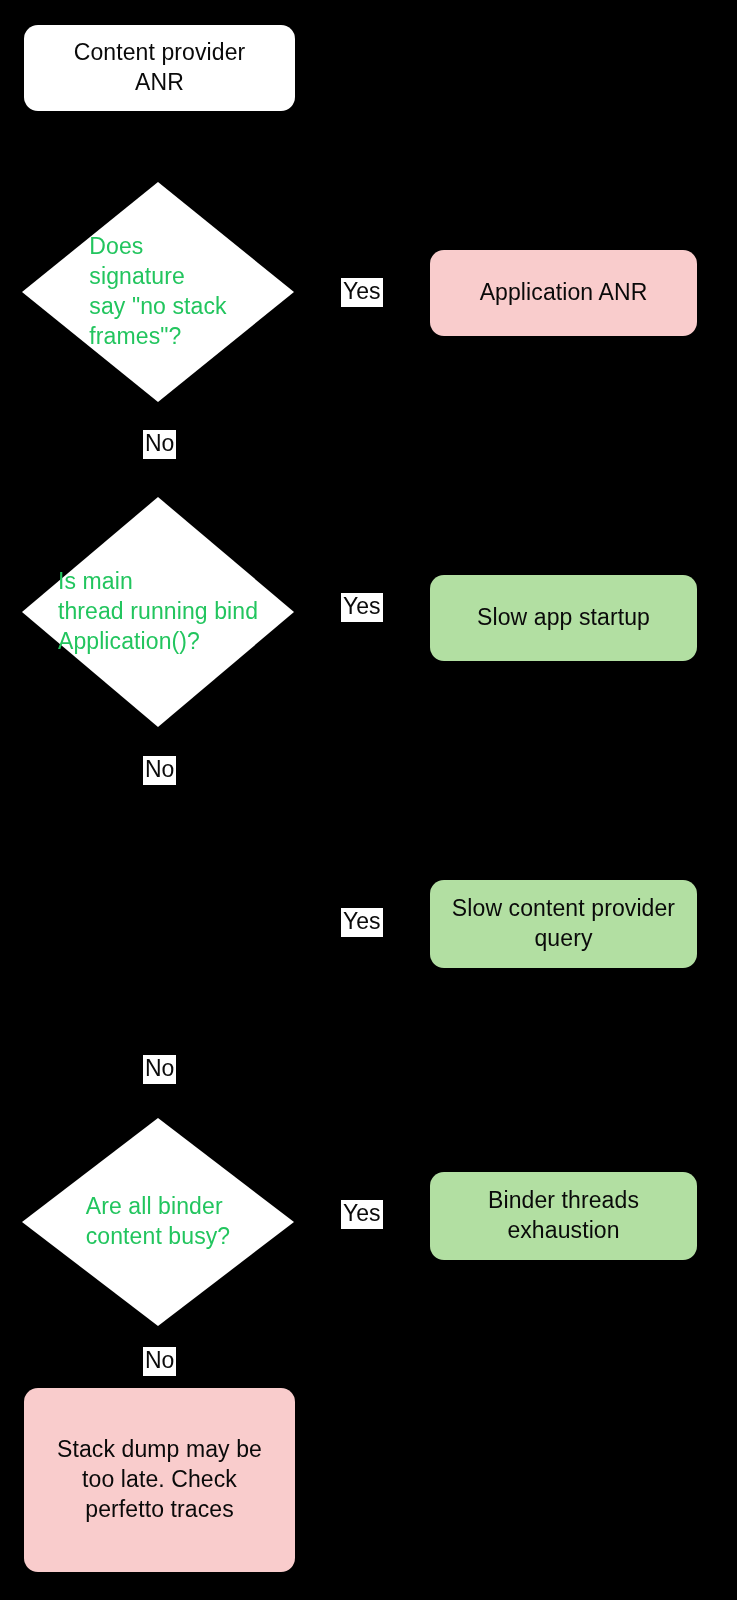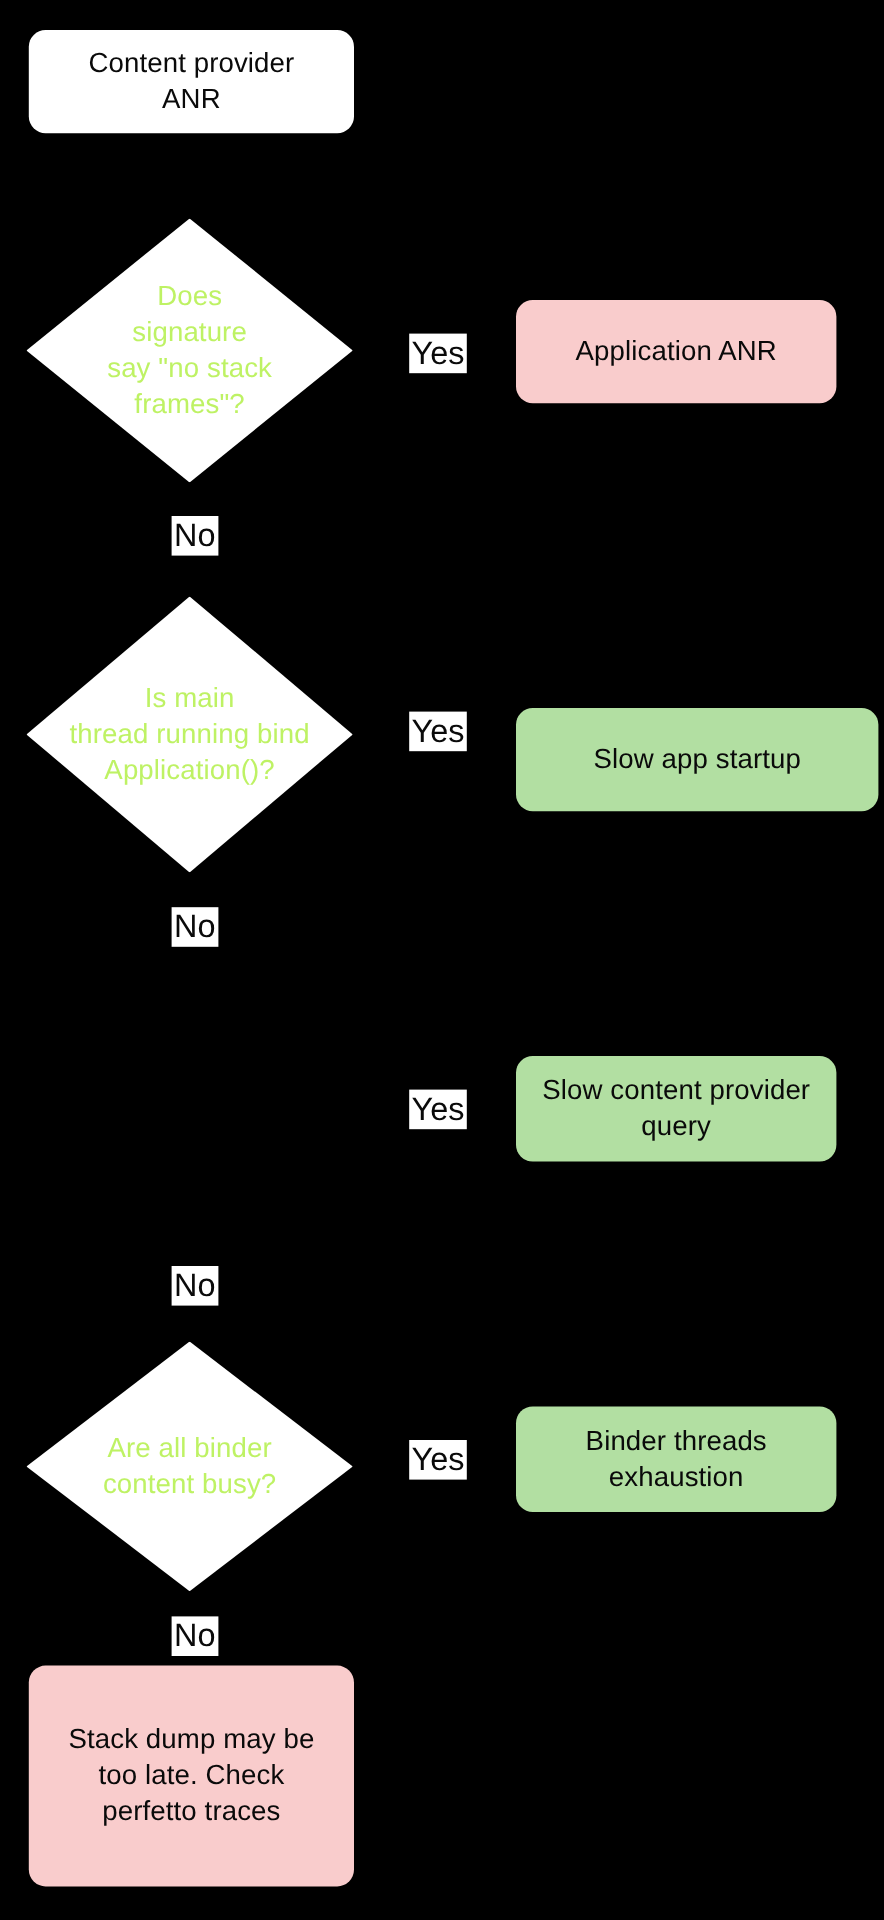--- a/index.html
+++ b/index.html
@@ -48,22 +48,21 @@
     inset: 0;
     background: #ffffff;
     clip-path: polygon(50% 0%, 100% 50%, 50% 100%, 0% 50%);
   }
   .diamond-label {
     position: absolute;
     inset: 0;
     display: flex;
     align-items: center;
     justify-content: center;
-    text-align: center;
-    color: #bef264;
+    color: #22c55e;
     font-size: 23px;
     line-height: 1.30;
     letter-spacing: 0.1px;
     white-space: pre-line;
   }
 
   
   .edge-line {
     position: absolute;
     background: #000000;
@@ -72,21 +71,21 @@
     position: absolute;
     width: 0;
     height: 0;
   }
 
   
   .edge-label {
     position: absolute;
     background: #ffffff;
     color: #0a0a0a;
-    font-size: 27px;
+    font-size: 23px;
     line-height: 1.12;
     padding: 1px 2px 2px 2px;
     white-space: nowrap;
   }
 </style>
 </head>
 <body>
 
 <div id="canvas">
 
@@ -142,21 +141,21 @@
     <div class="diamond-shape"></div>
     <div class="diamond-label">Is main
 thread running bind
 Application()?</div>
   </div>
 
   <div class="edge-label" style="left:341px; top:593px;">Yes</div>
 
   <div class="edge-label" style="left:143px; top:756px;">No</div>
 
-  <div class="node-box green" style="left:430px; top:590px; width:302px; height:86px;">
+  <div class="node-box green" style="left:430px; top:575px; width:267px; height:86px;">
     <span style="white-space:pre-line;">Slow app startup</span>
   </div>
 
 
   <div class="edge-label" style="left:341px; top:908px;">Yes</div>
 
   <div class="edge-label" style="left:143px; top:1055px;">No</div>
 
   <div class="node-box green" style="left:430px; top:880px; width:267px; height:88px;">
     <span style="white-space:pre-line;">Slow content provider

